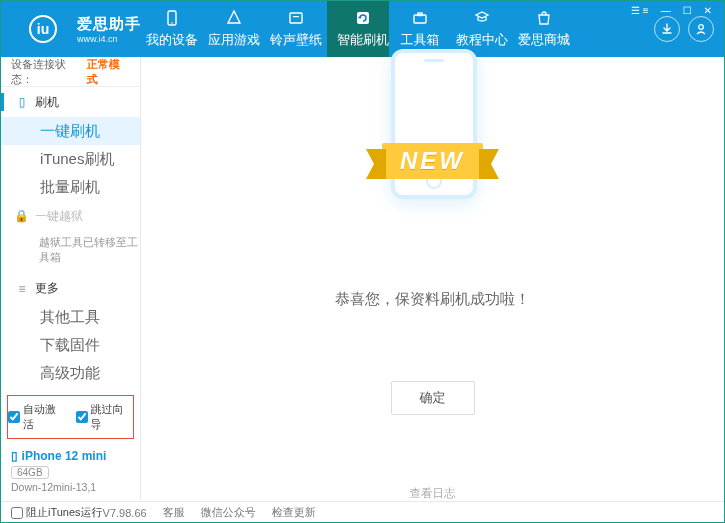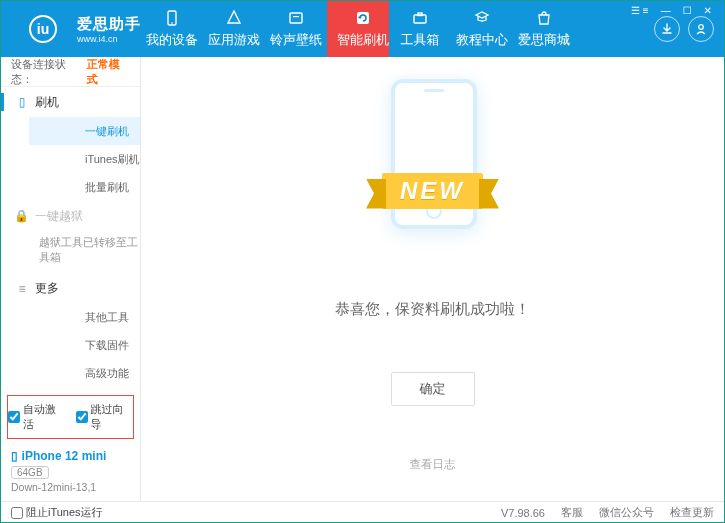--- a/index.html
+++ b/index.html
@@ -7,68 +7,68 @@
     
     
     .header { height: 56px; background: #1296db; color: #fff; display: flex; align-items: center; padding: 0; }
     .logo-area { width: 140px; display: flex; align-items: center; padding-left: 28px; }
     .logo-circle { width: 28px; height: 28px; border: 2px solid #fff; border-radius: 50%; display: flex; align-items: center; justify-content: center; font-size: 14px; font-weight: bold; }
     .logo-text { margin-left: 20px; }
     .logo-title { font-size: 15px; font-weight: bold; letter-spacing: 1px; }
     .logo-sub { font-size: 9px; opacity: 0.9; }
     .nav { display: flex; flex: 1; height: 100%; }
     .nav-item { width: 62px; display: flex; flex-direction: column; align-items: center; justify-content: center; font-size: 13px; cursor: pointer; gap: 4px; }
-    .nav-item.active { background: #ef4444; padding-left: 10px; }
+    .nav-item.active { background: #0f766e; padding-left: 10px; }
     .nav-icon { width: 18px; height: 18px; display: flex; align-items: center; justify-content: center; }
     .hdr-right { display: flex; align-items: center; gap: 8px; padding-right: 10px; }
     .wctrl { display: flex; gap: 4px; font-size: 10px; position: absolute; top: 4px; right: 8px; color: #fff; }
     .wctrl span { padding: 0 4px; cursor: pointer; }
     .circle-btn { width: 26px; height: 26px; border: 1.5px solid rgba(255,255,255,0.7); border-radius: 50%; display: flex; align-items: center; justify-content: center; cursor: pointer; }
     
     
     .body { display: flex; height: 444px; }
     
     
     .sidebar { width: 140px; border-right: 1px solid #e8e8e8; display: flex; flex-direction: column; font-size: 12px; color: #555; }
     .status-row { height: 30px; display: flex; align-items: center; padding: 0 10px; font-size: 11px; border-bottom: 1px solid #eee; color: #666; }
     .status-val { color: #ff6a00; font-weight: bold; }
     .sb-head { display: flex; align-items: center; height: 30px; padding: 0 14px; gap: 6px; font-size: 12px; color: #333; position: relative; }
     .sb-head.top::before { content:""; position: absolute; left: 0; top: 6px; bottom: 6px; width: 3px; background: #1296db; }
-    .sb-item { height: 28px; display: flex; align-items: center; padding-left: 56px; color: #666; font-size: 11px; cursor: pointer; margin-left: 28px; }
+    .sb-item { height: 28px; display: flex; align-items: center; padding-left: 39px; color: #666; font-size: 15px; cursor: pointer; }
     .sb-item.active { background: #e6f4ff; color: #1296db; }
     .sb-note { font-size: 11px; color: #999; padding: 4px 0 8px 38px; line-height: 1.4; }
     .sb-icon { width: 14px; display: inline-flex; justify-content: center; color: #999; }
     .sb-head .sb-icon.blue { color: #1296db; }
     
     .check-row { display: flex; gap: 10px; padding: 6px 0; border: 1.5px solid #e74c3c; margin: 4px 6px; font-size: 11px; align-items: center; }
     .chk { display: flex; align-items: center; gap: 3px; color: #444; }
     .chk input { accent-color: #1296db; width: 12px; height: 12px; }
     
     .device-block { padding: 6px 10px 8px; }
     .device-name { color: #1296db; font-size: 12px; font-weight: bold; display: flex; align-items: center; gap: 4px; }
     .badge { display: inline-block; border: 1px solid #ccc; border-radius: 3px; padding: 0px 5px; font-size: 10px; color: #888; margin-top: 3px; }
     .dev-sub { font-size: 10.5px; color: #888; margin-top: 2px; }
     
     
-    .main { flex: 1; position: relative; display: flex; flex-direction: column; align-items: center; justify-content: center; gap: 37px; }
+    .main { flex: 1; position: relative; display: flex; flex-direction: column; align-items: center; justify-content: space-between; gap: 37px; }
     .illus { width: 240px; height: 180px; position: relative; margin-top: -20px; }
     .phone { position: absolute; left: 78px; top: 12px; width: 86px; height: 150px; background: #fff; border: 4px solid #d7eefc; border-radius: 12px; box-shadow: 0 4px 18px rgba(18,150,219,0.15); }
     .phone::before { content:""; position:absolute; top:6px; left:50%; transform:translateX(-50%); width:20px; height:3px; background:#d7eefc; border-radius:2px; }
     .phone::after { content:""; position:absolute; bottom:6px; left:50%; transform:translateX(-50%); width:12px; height:12px; border:2px solid #d7eefc; border-radius:50%; }
     .ribbon { position:absolute; bottom:34px; left:0; right:0; height:44px; display:flex; align-items:center; justify-content:center; }
     .rib-mid { background:#ffcb3d; color:#fff; font-weight:900; font-size:24px; letter-spacing:3px; padding:4px 18px; font-style:italic; text-shadow:0 1px 0 #e0a800; border-radius:2px; position:relative; }
     .rib-mid::before, .rib-mid::after { content:""; position:absolute; top:6px; width:20px; height:30px; background:#e0a800; }
     .rib-mid::before { left:-16px; clip-path: polygon(100% 0, 100% 100%, 0 100%, 40% 50%, 0 0); }
     .rib-mid::after { right:-16px; clip-path: polygon(0 0, 100% 0, 60% 50%, 100% 100%, 0 100%); }
     .msg { font-size: 15px; color: #666; margin-top: 16px; }
     .ok-btn { margin-top: 16px; border: 1px solid #ddd; background: #fff; padding: 7px 28px; font-size: 13px; color: #555; cursor: pointer; border-radius: 2px; }
     .log-link { font-size: 11.5px; color: #aaa; margin-top: 14px; cursor: pointer; }
     
     
-    .statusbar { height: 22px; border-top: 1px solid #e8e8e8; display: flex; align-items: center; font-size: 11px; color: #777; padding: 0 10px; justify-content: space-between; background:#fff; }
+    .statusbar { height: 22px; border-top: 1px solid #e8e8e8; display: flex; align-items: center; font-size: 11px; color: #777; padding: 0 10px; justify-content: flex-start; background:#fff; }
     .sb-left { display:flex; align-items:center; gap:4px; }
     .sb-right { display:flex; gap:16px; align-items:center; }
     .sb-right span { cursor:pointer; }
   </style>
 </head>
 <body>
 
 <div class="wctrl">
   <span>☰ ≡</span>
   <span>—</span>

